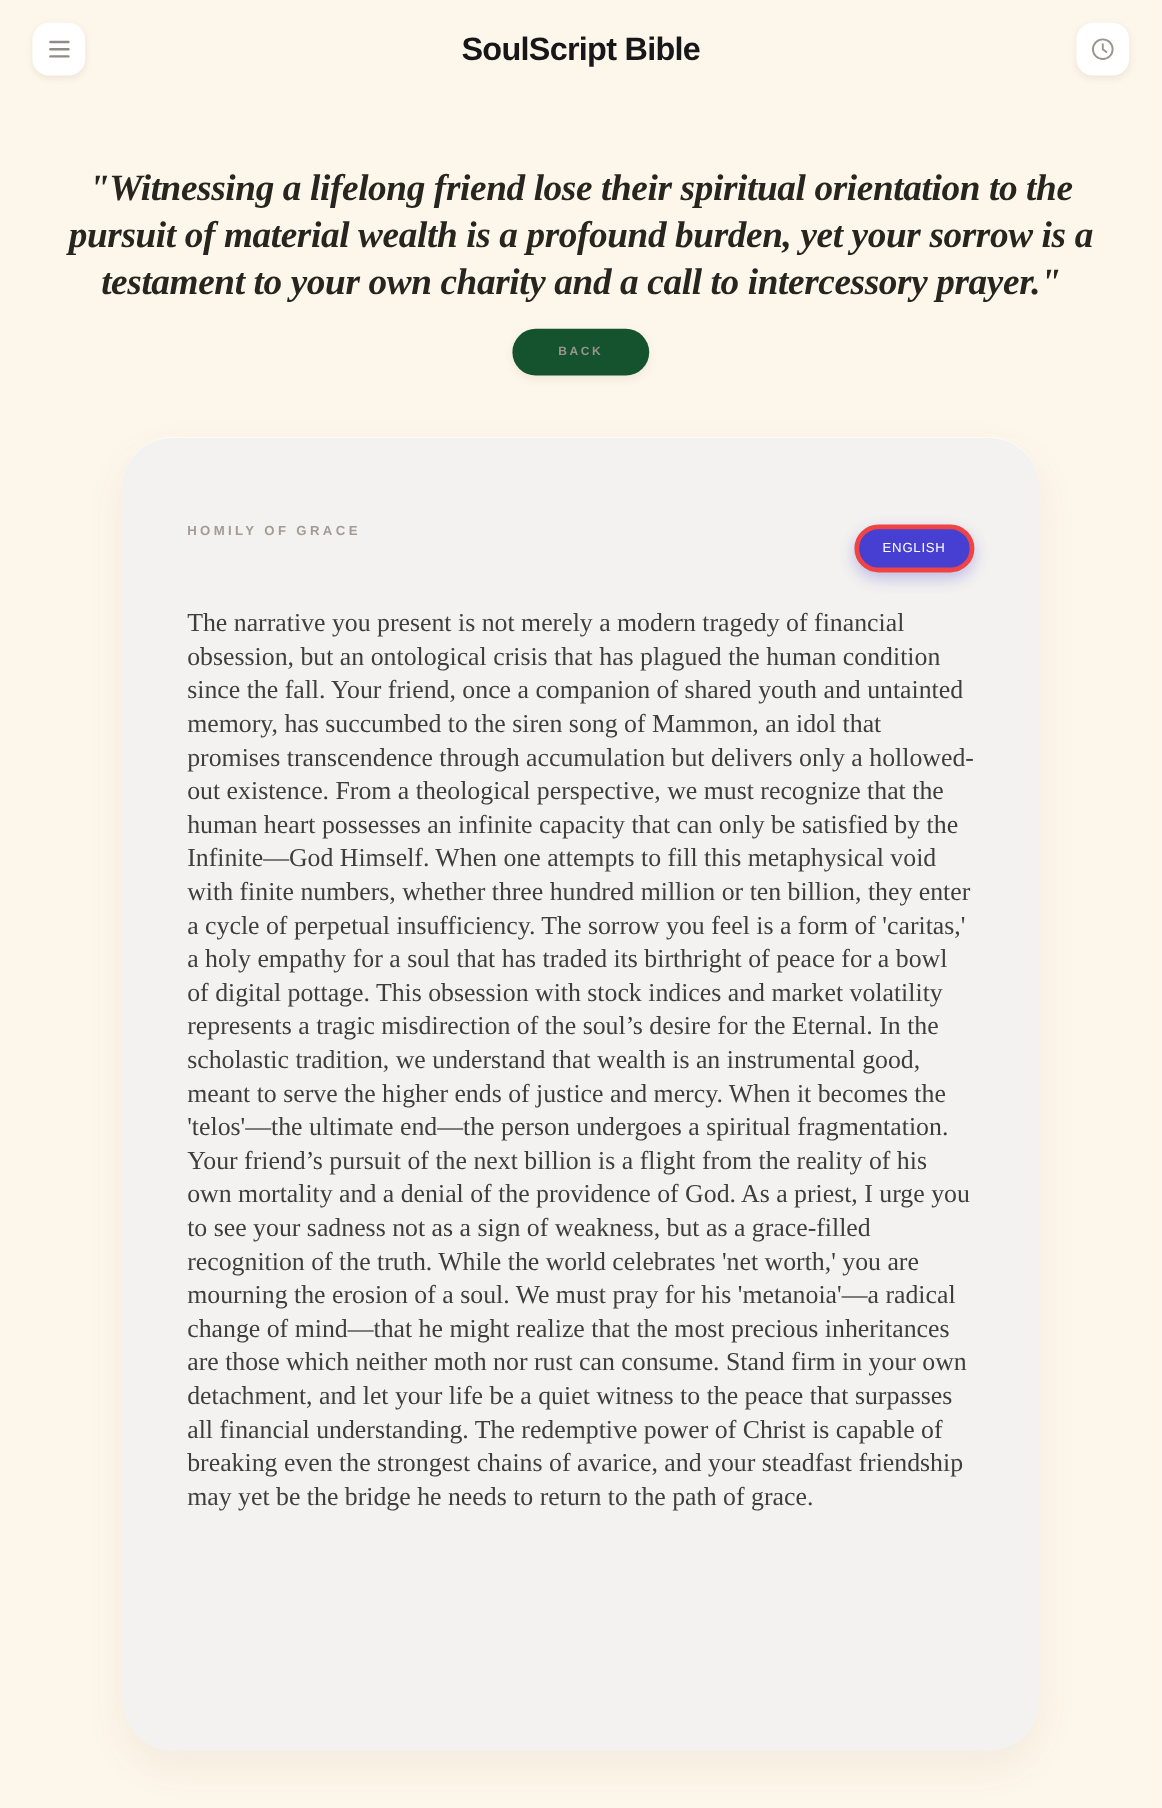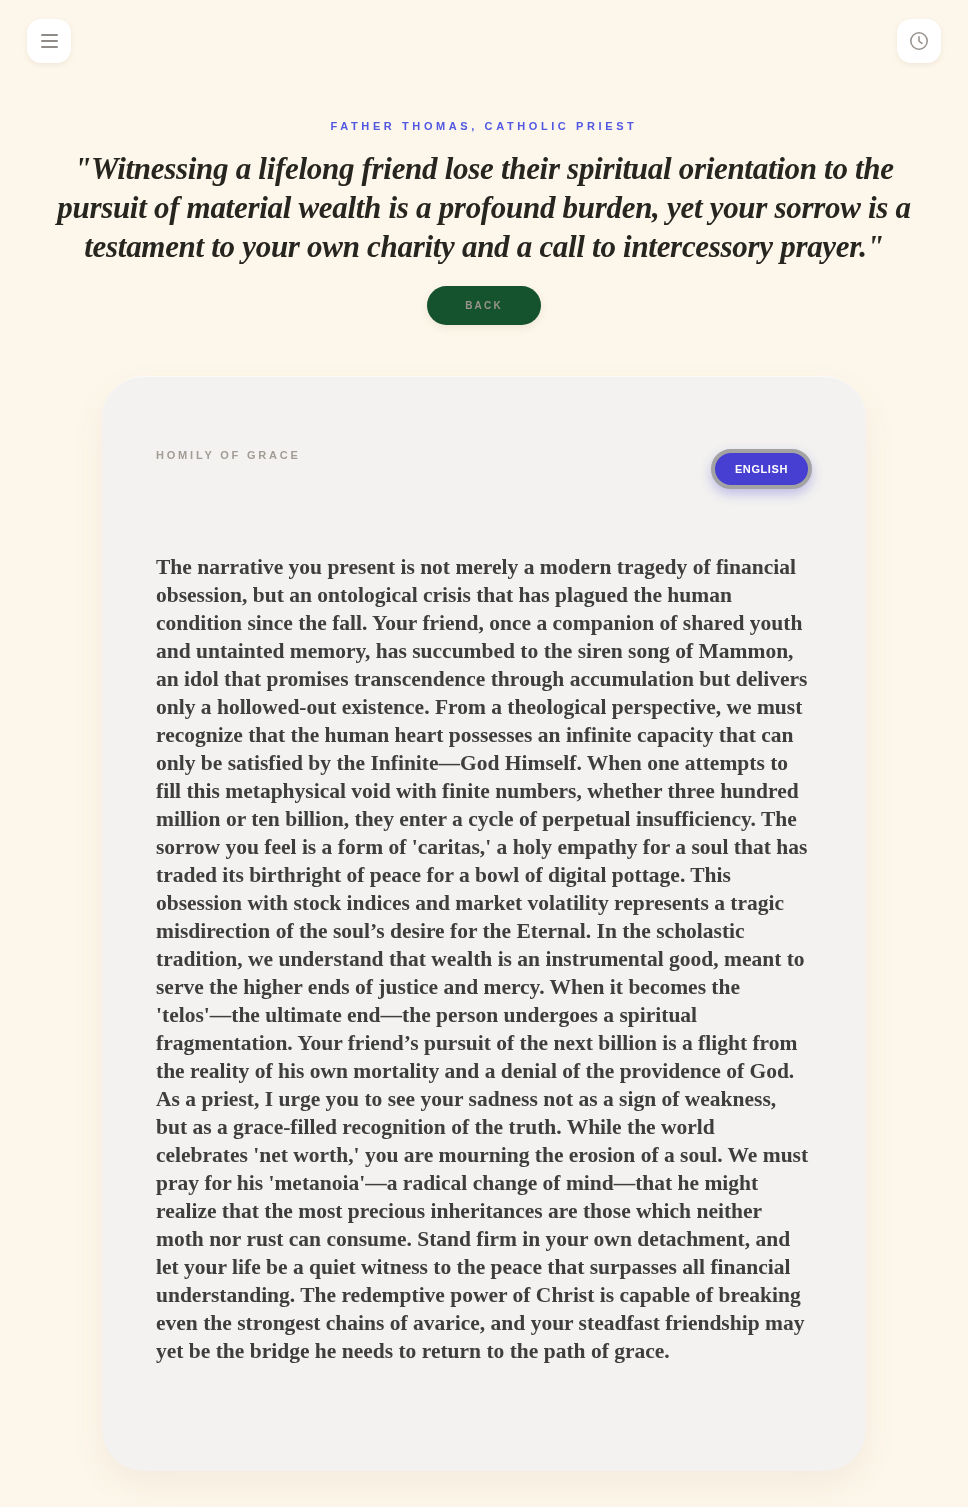--- a/index.html
+++ b/index.html
@@ -105,63 +105,62 @@
   .homily-label {
     font-size: 11px;
     font-weight: 700;
     letter-spacing: 2.8px;
     color: #a39c95;
     text-transform: uppercase;
   }
   .lang-btn {
     background: #463fd1;
     color: #ffffff;
-    border: 4px solid #a3a3a3;
+    border: 4px solid #ef4444;
     border-radius: 999px;
     padding: 10px 20px;
     font-family: "Liberation Sans", sans-serif;
     font-size: 11px;
-    font-weight: 700;
+    font-weight: 400;
     letter-spacing: 0.6px;
     box-shadow: 0 5px 12px rgba(70,63,209,0.30);
     cursor: pointer;
   }
   .homily-body {
-    margin-top: 64px;
+    margin-top: 28px;
     width: 656px;
     font-family: "Liberation Serif", serif;
     font-size: 21.5px;
     line-height: 28px;
     color: #3e3e3e;
-    font-weight: bold;
   }
 </style>
 </head>
 <body>
 
 <header class="topbar">
   <button class="icon-btn">
     <span class="hamburger">
       <span></span>
         <span></span>
         <span></span>
     </span>
   </button>
+  <h1 class="app-title">SoulScript Bible</h1>
   <button class="icon-btn">
     <span style="display:flex;">
       <svg width="22" height="22" viewBox="0 0 22 22" fill="none">
         <circle cx="11" cy="11" r="8.2" stroke="#9a9590" stroke-width="1.6"></circle>
         <path d="M11 6.8 V11 L14 13.4" stroke="#9a9590" stroke-width="1.6" stroke-linecap="round"></path>
       </svg>
     </span>
   </button>
 </header>
 
 <section class="hero">
-  <div class="speaker">FATHER THOMAS, CATHOLIC PRIEST</div>
   <blockquote class="quote">"Witnessing a lifelong friend lose their spiritual orientation to the pursuit of material wealth is a profound burden, yet your sorrow is a testament to your own charity and a call to intercessory prayer."</blockquote>
   <div>
     <button class="back-btn">BACK</button>
   </div>
 </section>
 
 <section class="card">
   <div class="card-head">
     <span class="homily-label">HOMILY OF GRACE</span>
     <button class="lang-btn">ENGLISH</button>

